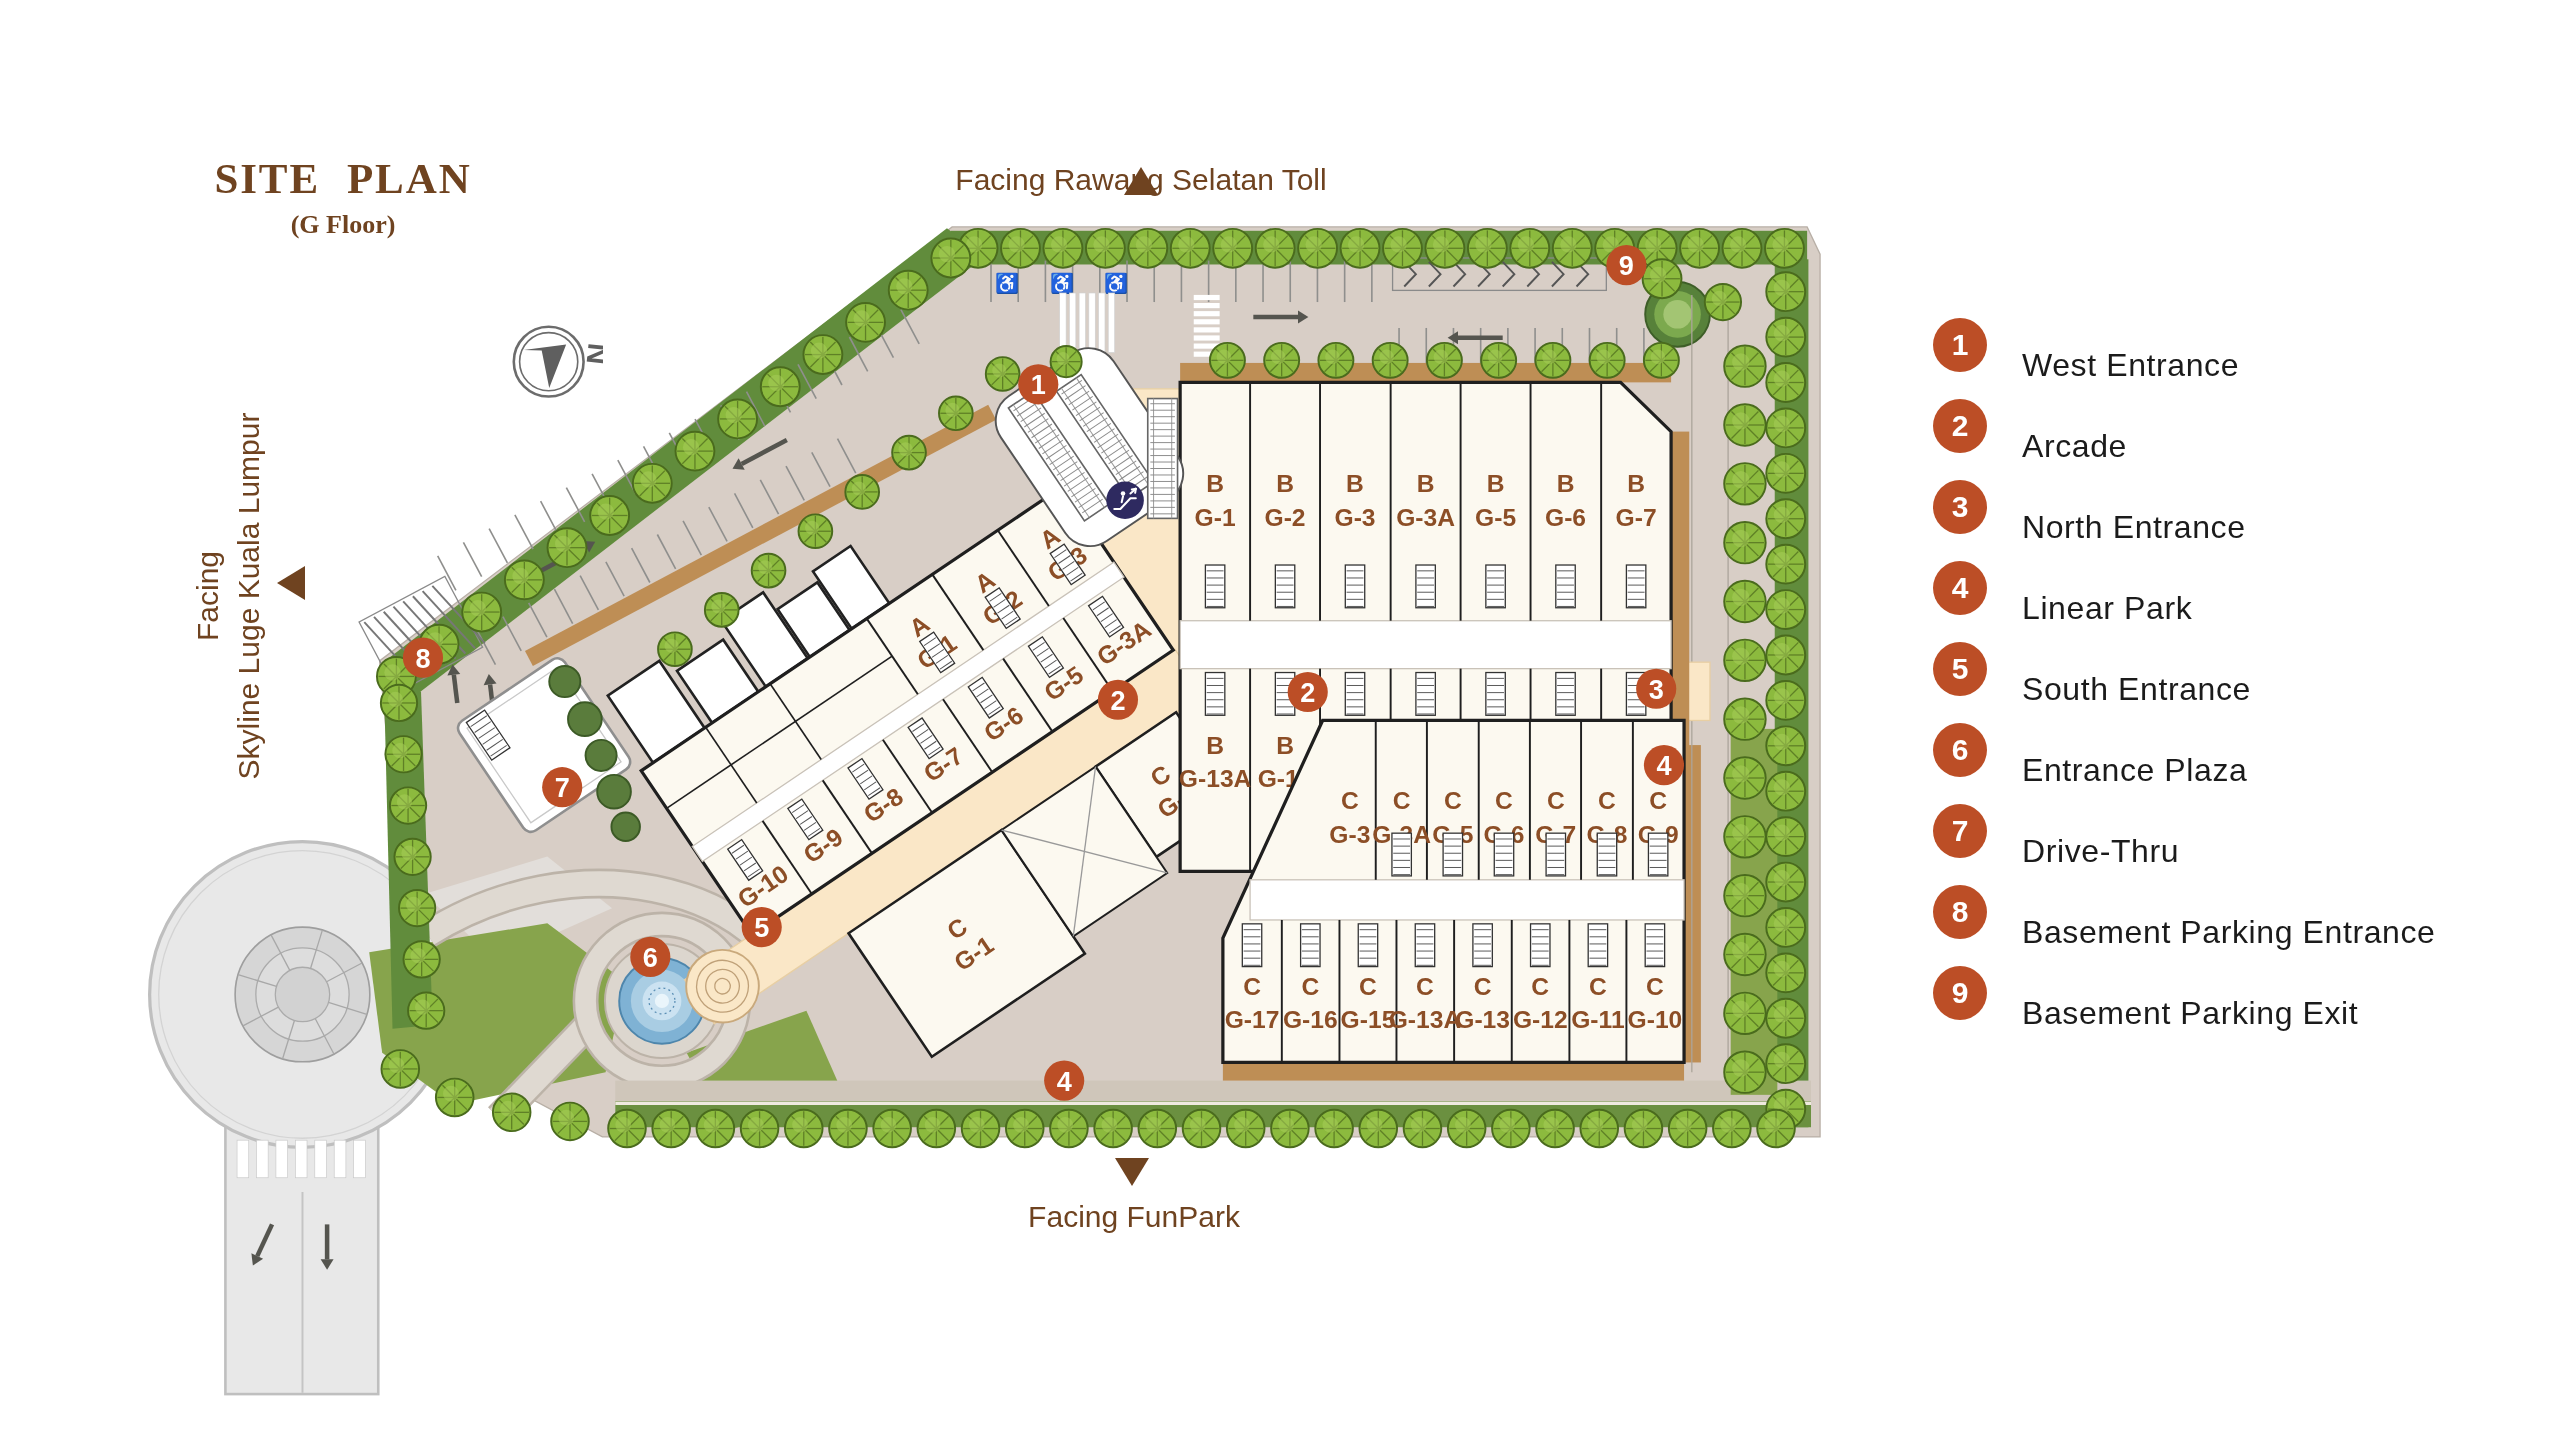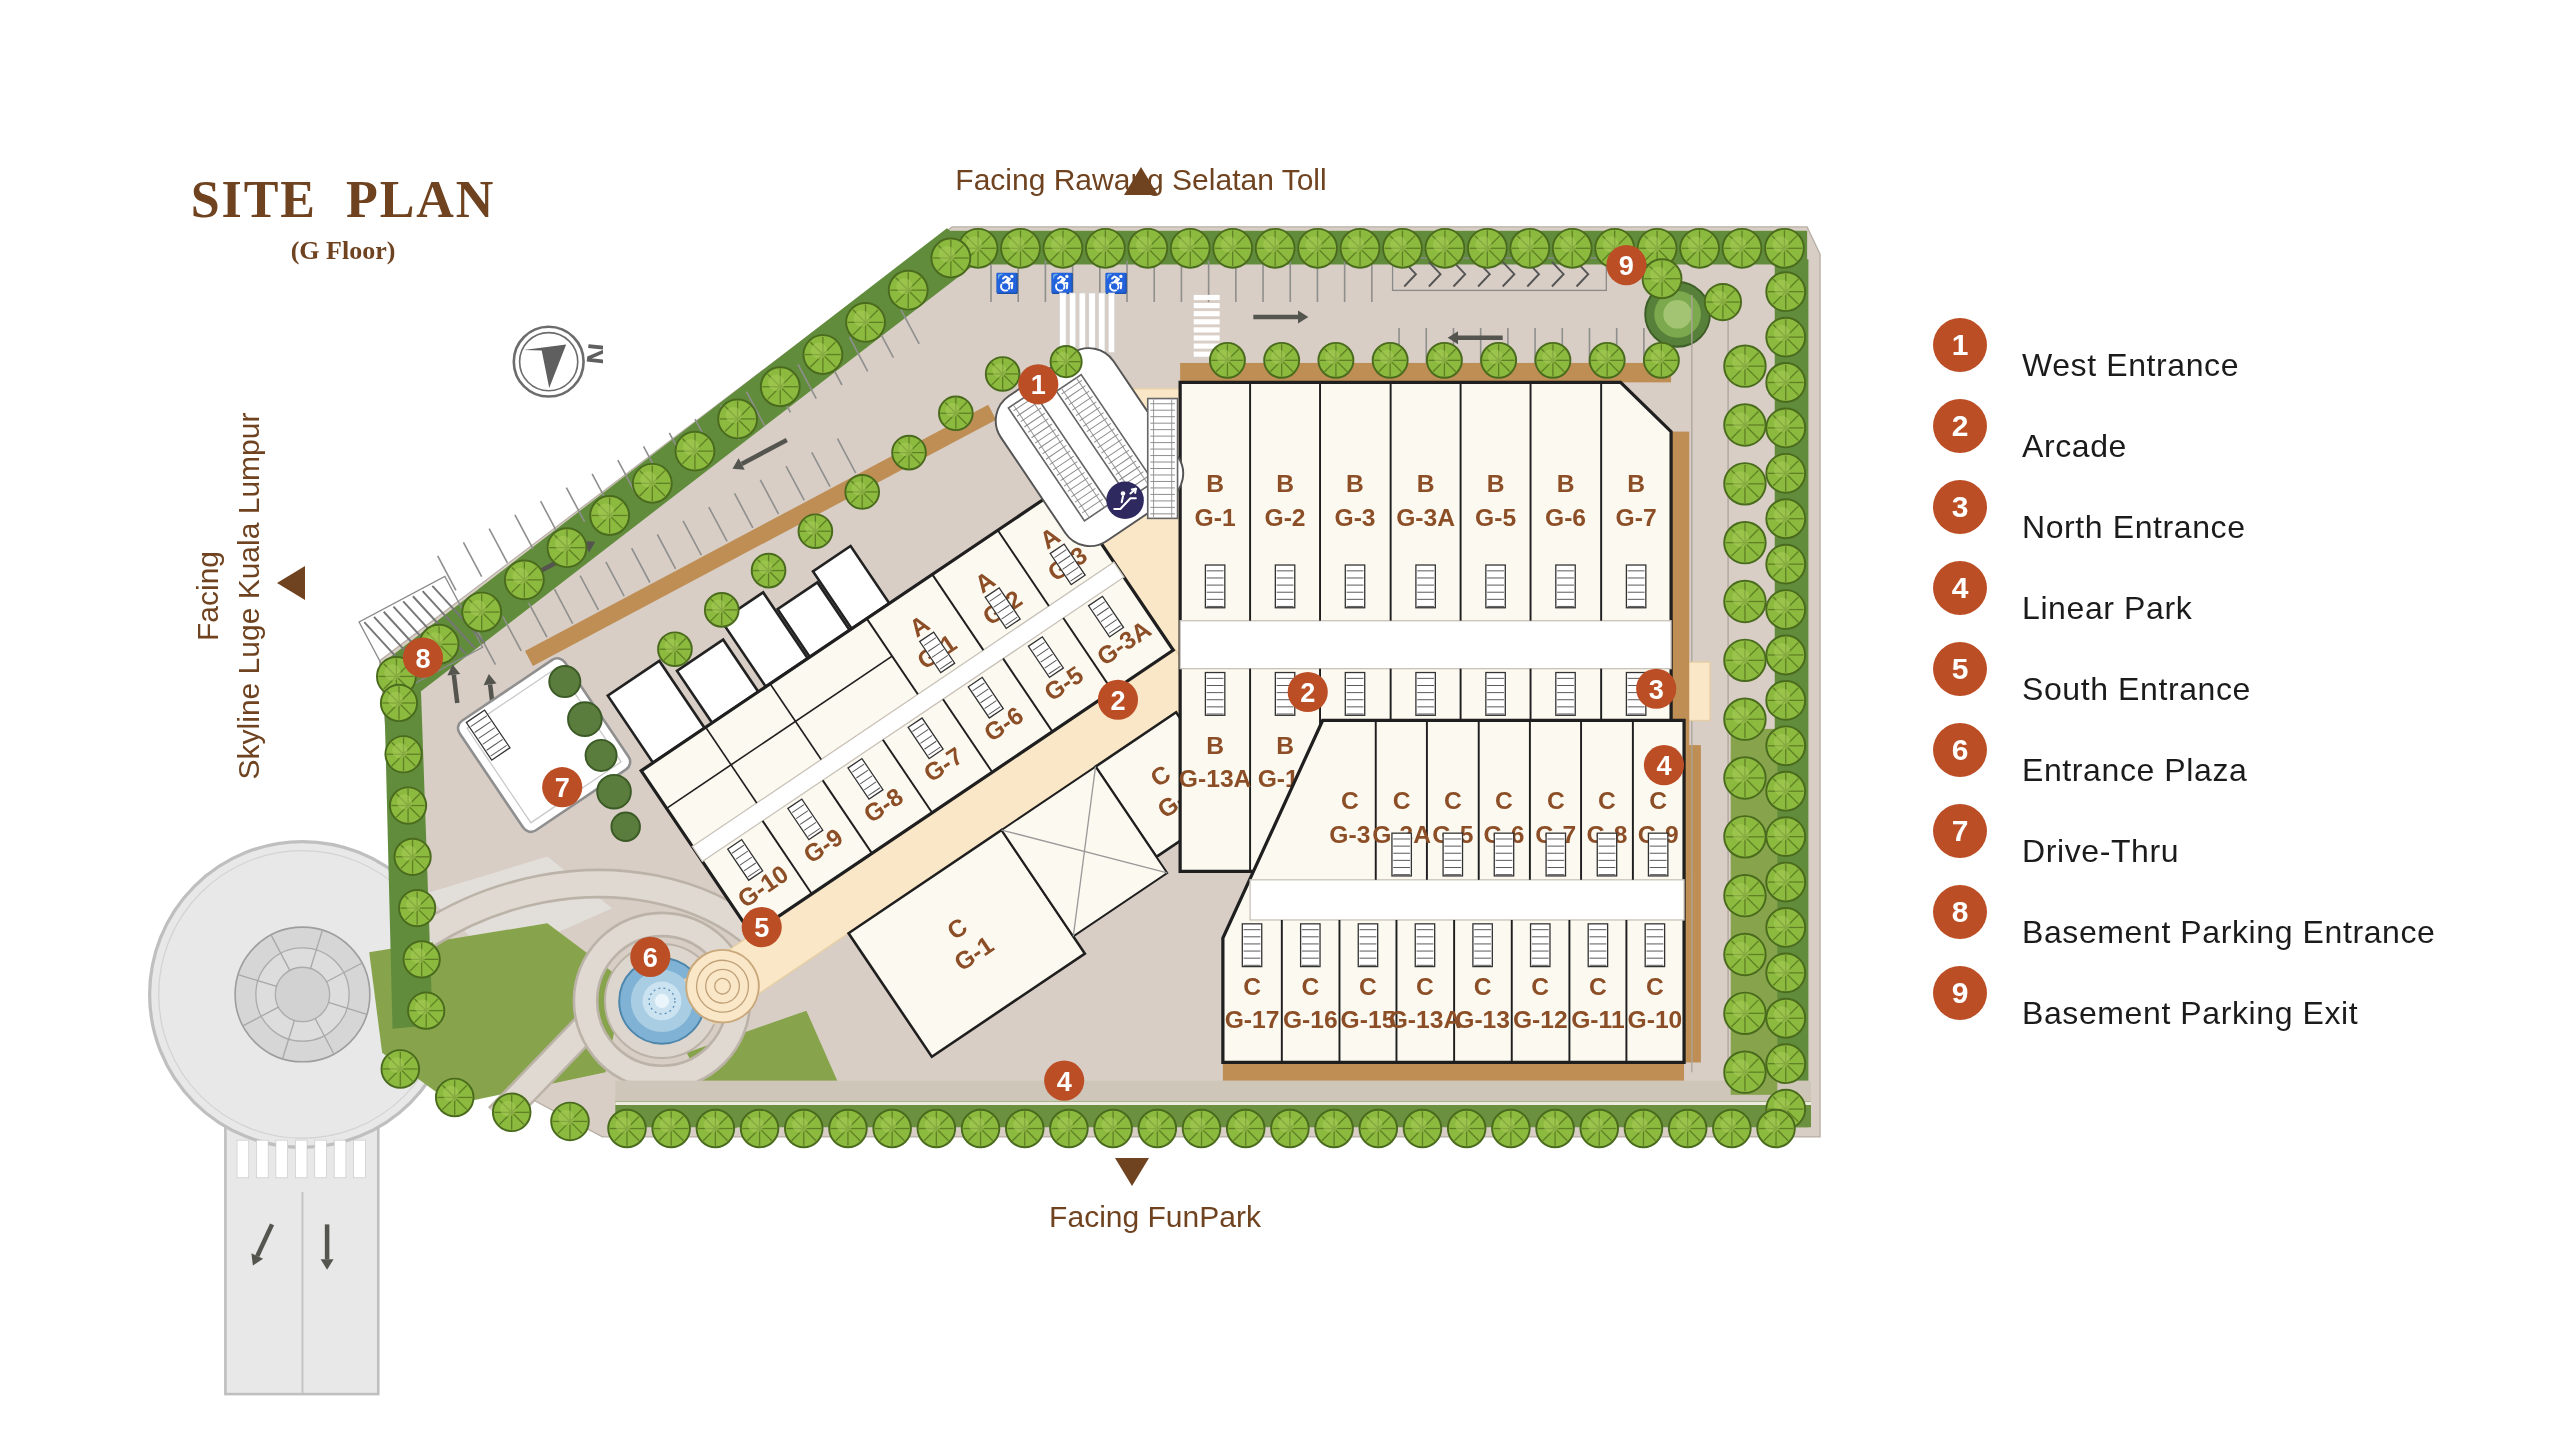--- a/index.html
+++ b/index.html
@@ -6,25 +6,25 @@
     --badge:#BC4E26; --navy:#2E2A60; --brown:#6F4320; --unit:#8C4E26;
     --ink:#1b1b1b;
   }
   html,body{margin:0;padding:0;width:2563px;height:1450px;background:#fff;overflow:hidden;
     font-family:"Liberation Sans",sans-serif;}
   .canvas{position:absolute;inset:0;width:2563px;height:1450px;}
   svg#plan{position:absolute;left:0;top:0;}
   .abs{position:absolute;}
   .title{left:343px;top:154px;transform:translateX(-50%);text-align:center;color:var(--brown);
     font-family:"Liberation Serif",serif;font-weight:600;}
-  .title .l1{font-size:52px;letter-spacing:1.9px;word-spacing:14.3px;margin-top:16px;}
+  .title .l1{font-size:43px;letter-spacing:1.9px;word-spacing:14.3px;}
   .title .l2{font-size:26px;margin-top:6.5px;}
   .facing{color:var(--brown);font-size:30px;white-space:nowrap;}
   .facing-top{left:1141px;top:127px;transform:translateX(-50%);margin-top:36px;}
-  .facing-bottom{left:1134px;top:1200px;transform:translateX(-50%);margin-left:21px;}
+  .facing-bottom{left:1134px;top:1200px;transform:translateX(-50%);}
   .facing-left{left:228px;top:596px;transform:translate(-50%,-50%) rotate(-90deg);text-align:center;line-height:1.35;}
   .tri{width:0;height:0;}
   .tri-up{border-left:17.5px solid transparent;border-right:17.5px solid transparent;border-bottom:28.5px solid var(--brown);
     left:1141px;top:167px;transform:translateX(-50%);}
   .tri-down{border-left:17.5px solid transparent;border-right:17.5px solid transparent;border-top:28.5px solid var(--brown);
     left:1132px;top:1158px;transform:translateX(-50%);}
   .tri-left{border-top:17px solid transparent;border-bottom:17px solid transparent;border-right:28.5px solid var(--brown);
     left:277px;top:566px;}
   .legend{left:1933px;top:318px;}
   .legend-row{display:flex;align-items:center;margin-bottom:27px;height:54px;}

